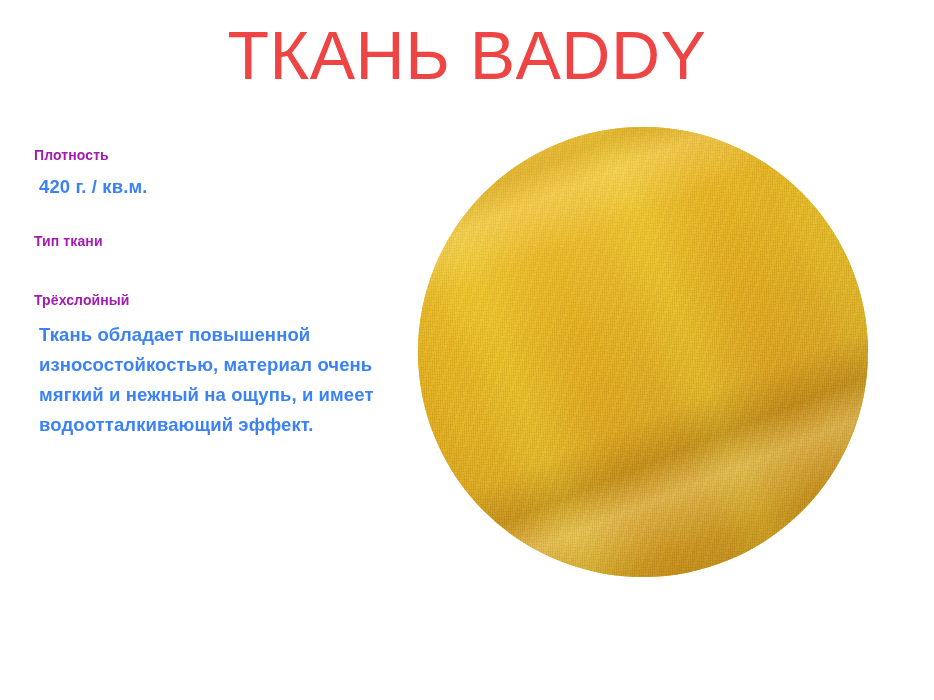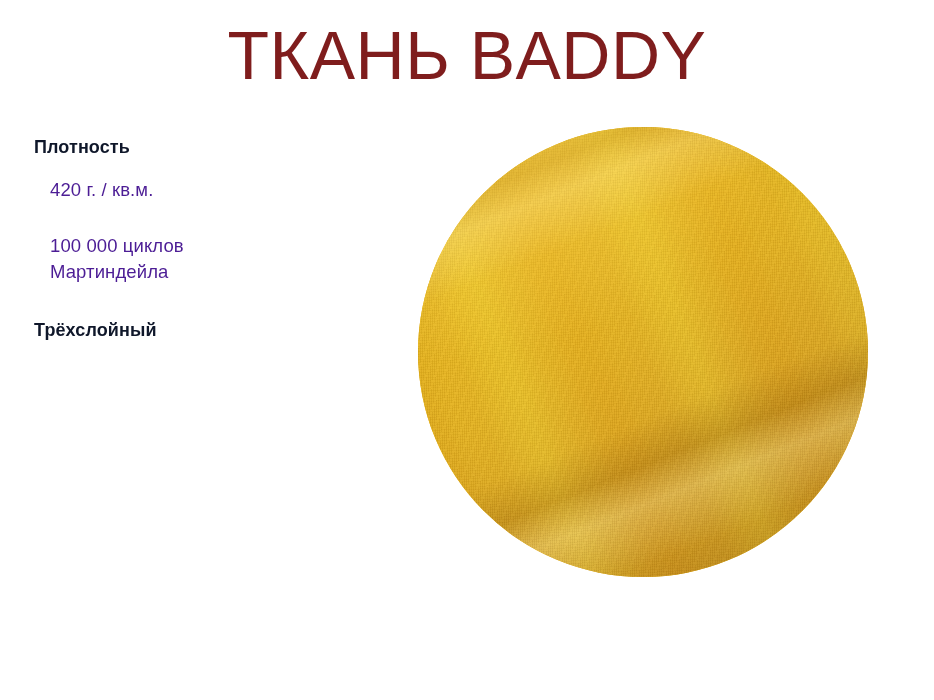--- a/index.html
+++ b/index.html
@@ -22,51 +22,51 @@
   #title {
     position: absolute;
     left: 0;
     top: 14px;
     width: 934px;
     text-align: center;
     font-size: 68px;
     line-height: 82px;
     font-weight: 400;
     letter-spacing: 0.5px;
-    color: #7f1d1d;
+    color: #ef4444;
     white-space: nowrap;
   }
 
   
   #specs {
     position: absolute;
     left: 34px;
     top: 134px;
     width: 360px;
   }
   .spec-block {
     margin-bottom: 26px;
   }
   .spec-block:last-child { margin-bottom: 0; }
 
   .spec-heading {
-    font-size: 18px;
+    font-size: 14px;
     line-height: 27px;
     font-weight: 700;
-    color: #0f172a;
+    color: #a21caf;
     letter-spacing: 0.1px;
-    margin: 0 0 3px 0;
+    margin: 8px 0 3px 0;
   }
   .spec-value {
     font-size: 18.5px;
     line-height: 26px;
-    font-weight: 400;
-    color: #4c1d95;
+    font-weight: 700;
+    color: #3b82f6;
     letter-spacing: 0.1px;
-    margin: 16px;
+    margin: 5px;
     white-space: pre-line;
   }
   .spec-block.features .spec-heading { margin-bottom: 6px; }
   .spec-block.features .spec-value { line-height: 30px; }
 
   
   #specs .spec-block.density      { margin-bottom: 28px; }
   #specs .spec-block.type         { margin-bottom: 30px; }
   #specs .spec-block.durability   { margin-bottom: 32px; }
 
@@ -178,29 +178,29 @@
   <div id="title">ТКАНЬ BADDY</div>
 
   <div id="specs">
 
     <div class="spec-block density">
       <div class="spec-heading">Плотность</div>
       <div class="spec-value">420 г. / кв.м.</div>
     </div>
 
     <div class="spec-block type">
+      <div class="spec-heading">Тип ткани</div>
     </div>
 
     <div class="spec-block durability">
-      <div class="spec-value">100 000 циклов
-Мартиндейла</div>
     </div>
 
     <div class="spec-block features">
       <div class="spec-heading">Трёхслойный</div>
+      <div class="spec-value">Ткань обладает повышенной износостойкостью, материал очень мягкий и нежный на ощупь, и имеет водоотталкивающий эффект.</div>
     </div>
 
   </div>
 
   <div id="fabric-circle">
     <div class="fab-layer fab-base"></div>
     <div class="fab-layer fab-folds"></div>
     <div class="fab-layer fab-creases"></div>
     <div class="fab-layer fab-weave"></div>
     <div class="fab-layer fab-bloom"></div>

